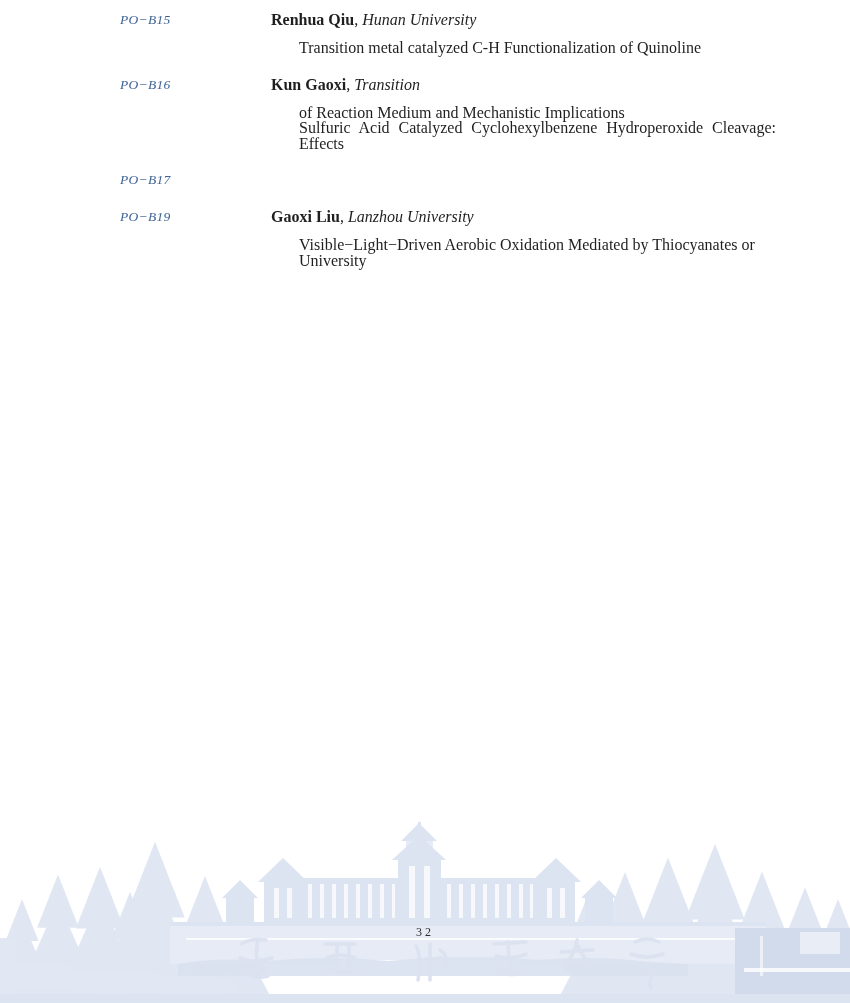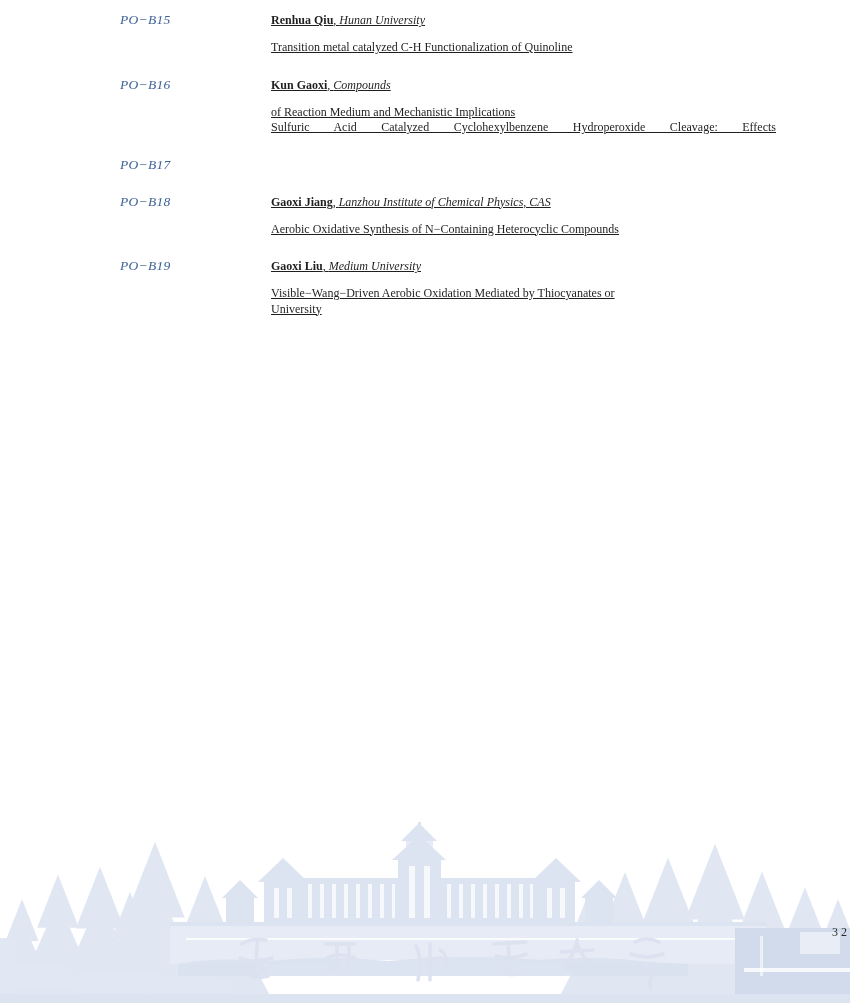--- a/index.html
+++ b/index.html
@@ -16,42 +16,42 @@
   
   .entries{position:absolute;top:12px;left:120px;width:660px;}
   .entry{display:flex;align-items:flex-start;margin-bottom:21px;}
   .code{
     width:151px;flex:none;
     font-style:italic;
     font-size:13.5px;line-height:16px;
     color:#3e6397;
     letter-spacing:.3px;
   }
-  .content{width:505px;flex:none;font-size:12px;text-decoration:underline;}
+  .content{width:505px;flex:none;font-size:16px;}
   .presenter{line-height:16px;margin-bottom:12px;}
   .pname{font-weight:bold;}
   .sep{white-space:pre;}
   .affil{font-style:italic;}
-  .title .line{line-height:15.5px;white-space:nowrap;}
+  .title .line{line-height:15.5px;white-space:nowrap;margin-left:28px;}
   .title .line.just{
     white-space:normal;
     text-align:justify;
     text-align-last:justify;
   }
 
   
   .watermark{
     position:absolute;left:0;top:818px;width:850px;height:185px;
     pointer-events:none;
   }
 
   
   .page-number{
     position:absolute;top:925px;left:0;width:850px;
-    text-align:right;
+    text-align:center;
     font-size:12px;letter-spacing:3px;
     color:#2a2a2a;
     z-index:5;
   }
 </style>
 </head>
 <body>
 
 <div class="page">
 
@@ -188,48 +188,39 @@
         <div class="presenter"><span class="pname">Renhua Qiu</span><span class="sep">, </span><span class="affil">Hunan University</span></div>
         <div class="title">
           <div class="line">Transition metal catalyzed C-H Functionalization of Quinoline</div>
         </div>
       </div>
     </div>
 
     <div class="entry">
       <div class="code">PO−B16</div>
       <div class="content">
-        <div class="presenter"><span class="pname">Kun Gaoxi</span><span class="sep">, </span><span class="affil">Compounds</span></div>
+        <div class="presenter"><span class="pname">Kun Gaoxi</span><span class="sep">, </span><span class="affil">Transition</span></div>
         <div class="title">
           <div class="line">of Reaction Medium and Mechanistic Implications</div>
           <div class="line just">Sulfuric Acid Catalyzed Cyclohexylbenzene Hydroperoxide Cleavage: Effects</div>
         </div>
       </div>
     </div>
 
     <div class="entry">
       <div class="code">PO−B17</div>
     </div>
 
-    <div class="entry">
-      <div class="code">PO−B18</div>
-      <div class="content">
-        <div class="presenter"><span class="pname">Gaoxi Jiang</span><span class="sep">, </span><span class="affil">Lanzhou Institute of Chemical Physics, CAS</span></div>
-        <div class="title">
-          <div class="line">Aerobic Oxidative Synthesis of N−Containing Heterocyclic Compounds</div>
-        </div>
-      </div>
-    </div>
 
     <div class="entry">
       <div class="code">PO−B19</div>
       <div class="content">
-        <div class="presenter"><span class="pname">Gaoxi Liu</span><span class="sep">, </span><span class="affil">Medium University</span></div>
+        <div class="presenter"><span class="pname">Gaoxi Liu</span><span class="sep">, </span><span class="affil">Lanzhou University</span></div>
         <div class="title">
-          <div class="line">Visible−Wang−Driven Aerobic Oxidation Mediated by Thiocyanates or</div>
+          <div class="line">Visible−Light−Driven Aerobic Oxidation Mediated by Thiocyanates or</div>
           <div class="line">University</div>
         </div>
       </div>
     </div>
 
 
   </div>
 
   <div class="page-number">32</div>
 

